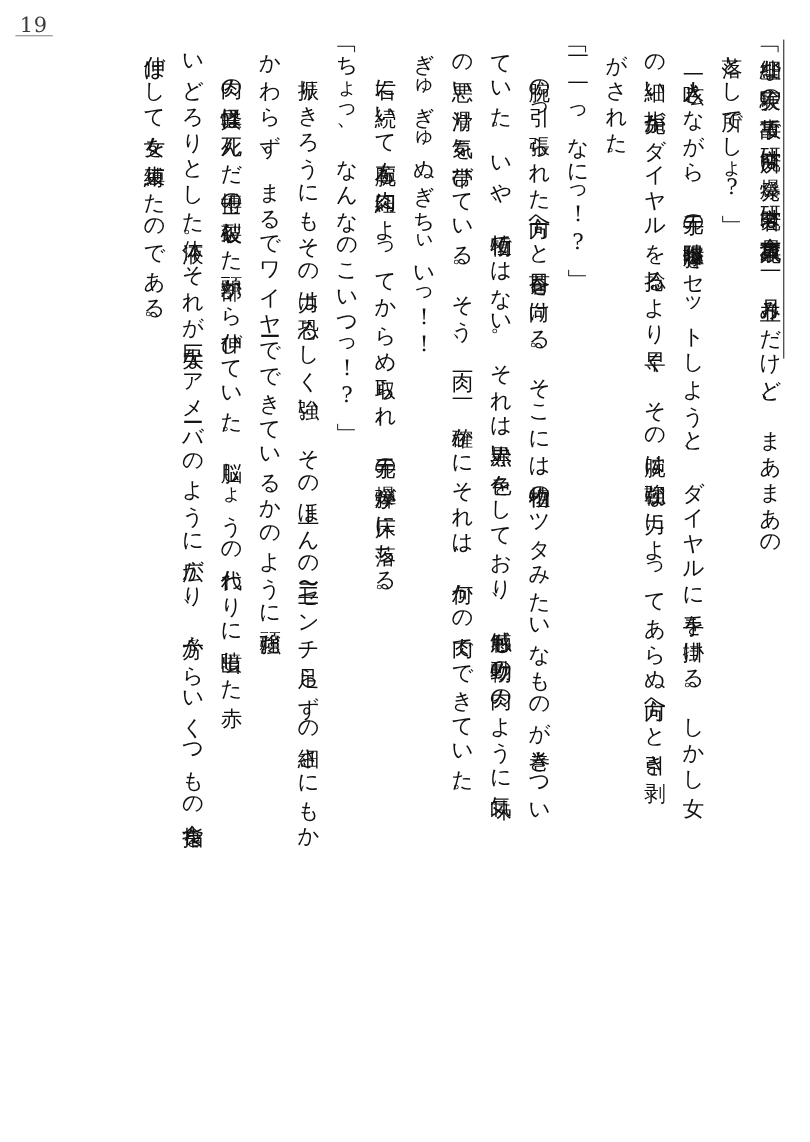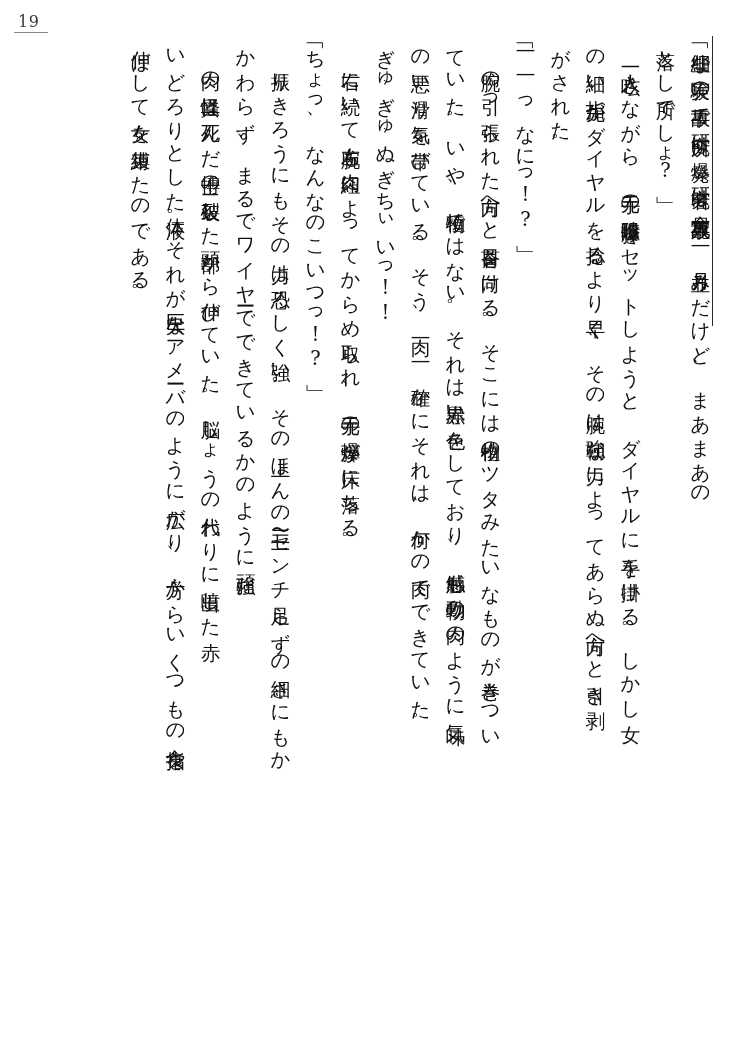--- a/index.html
+++ b/index.html
@@ -21,21 +21,21 @@
     height: 1038px;
     background: #ffffff;
     box-sizing: border-box;
   }
 
   
   .page-number {
     position: absolute;
     top: 12px;
     left: 18px;
-    font-size: 16px;
+    font-size: 19px;
     letter-spacing: 0.5px;
     color: #3a3a3a;
     font-family: "DejaVu Serif", "Liberation Serif", serif;
   }
   .page-number-rule {
     position: absolute;
     top: 32px;
     left: 14px;
     width: 34px;
     height: 1px;

